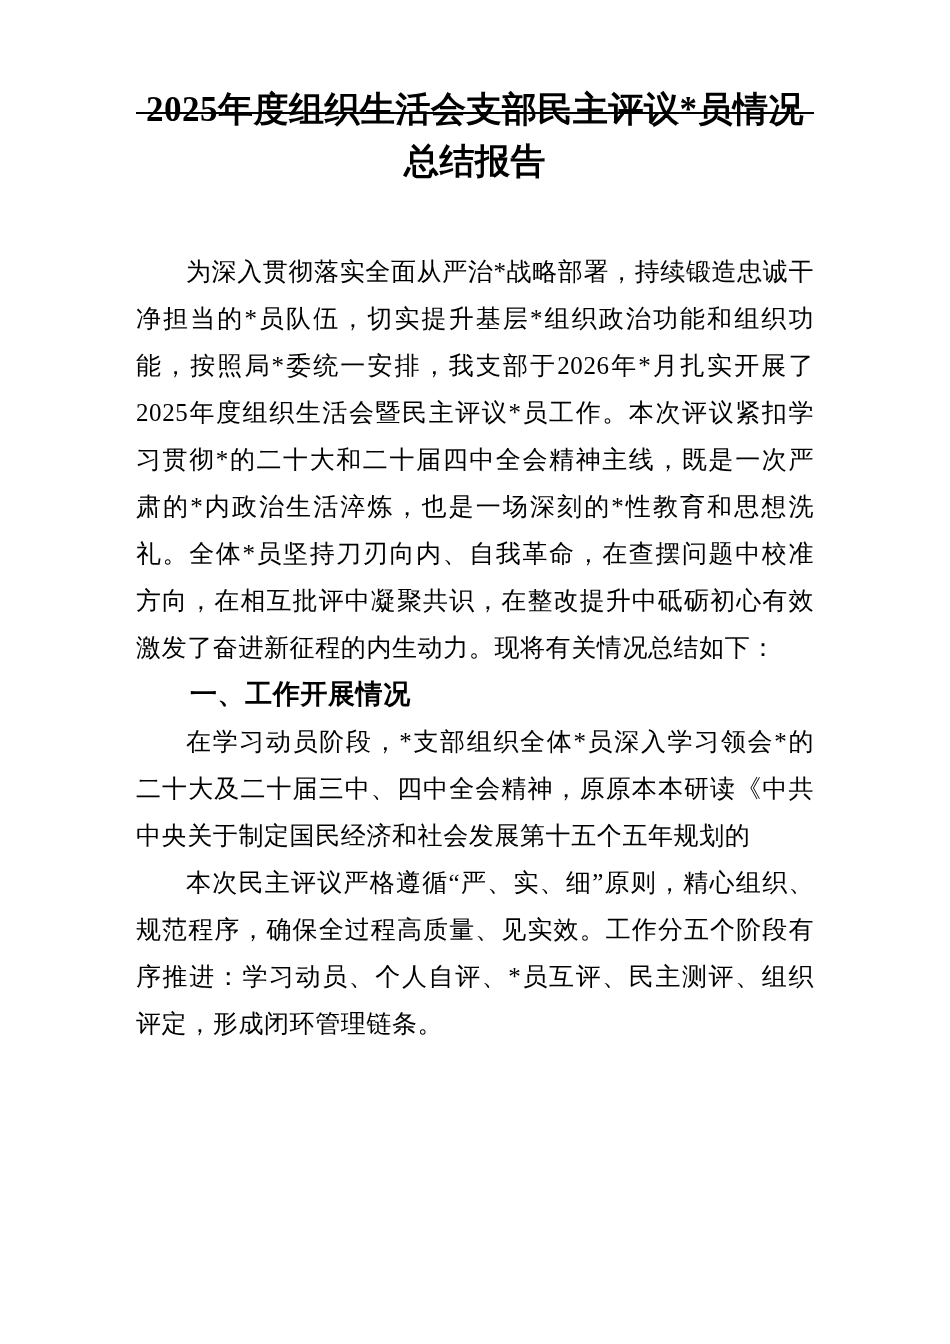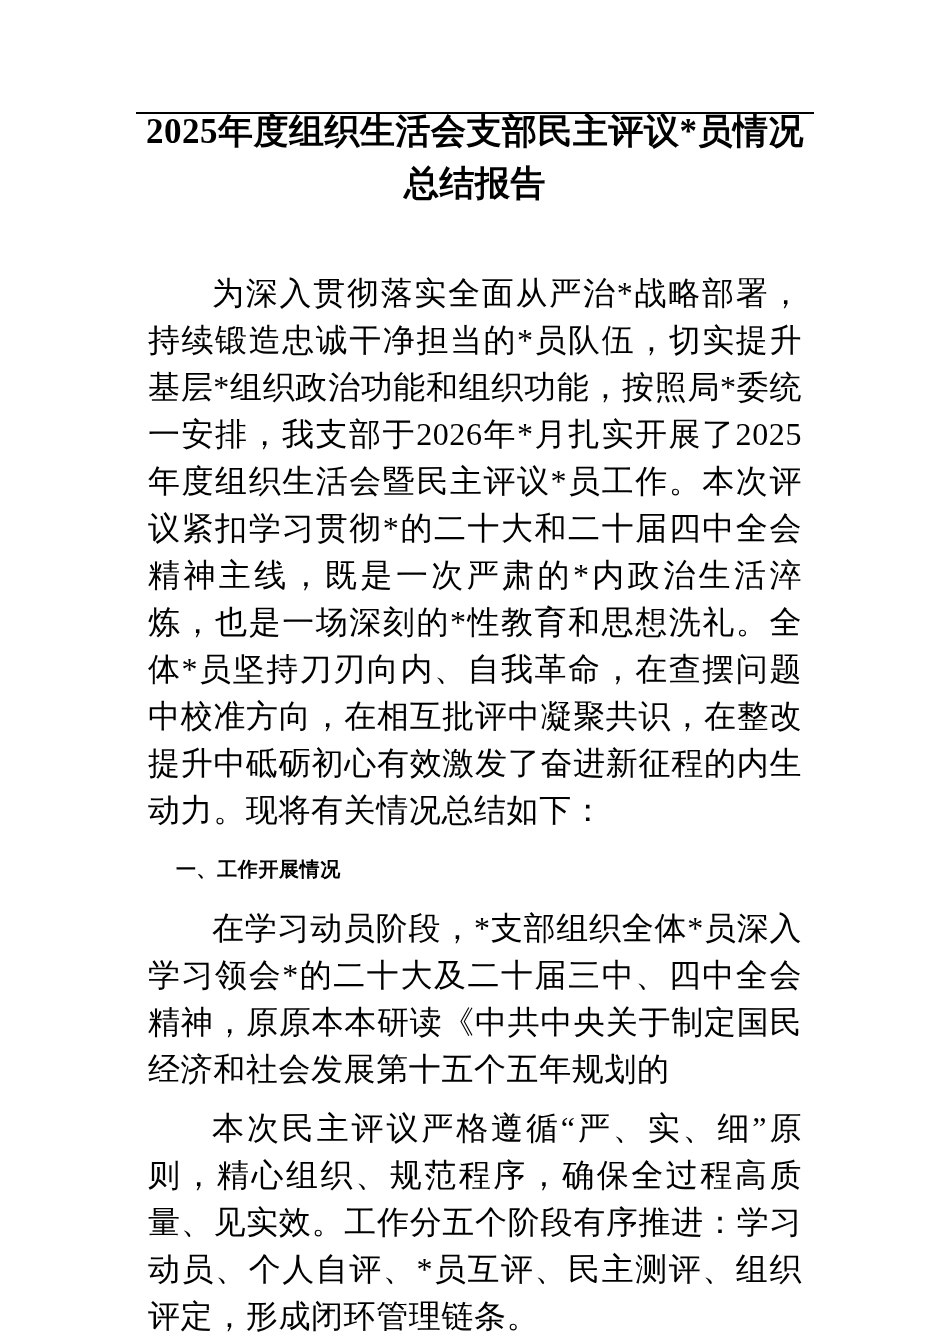--- a/index.html
+++ b/index.html
@@ -24,46 +24,46 @@
   .top-rule {
     position: absolute;
     left: 136px;
     top: 112px;
     width: 678px;
     height: 0;
     border-top: 2px solid #000000;
   }
   .doc-title {
     margin: 0;
-    padding-top: 106px;
+    padding-top: 84px;
     font-family: "Liberation Serif", "DejaVu Serif", serif;
     font-weight: bold;
     font-size: 35px;
     line-height: 52px;
     text-align: center;
     letter-spacing: 0.5px;
   }
   .body-block {
     margin-top: 60px;
   }
   p.para {
-    margin: 12px;
+    margin: 0;
     font-family: "Liberation Serif", "DejaVu Serif", serif;
-    font-size: 32px;
+    font-size: 25px;
     line-height: 47px;
     text-align: justify;
     text-justify: inter-ideograph;
     text-indent: 2em;
     letter-spacing: 0.6px;
   }
   h2.section-heading {
     margin: 0;
     font-family: "Liberation Sans", "DejaVu Sans", sans-serif;
     font-weight: bold;
-    font-size: 20px;
+    font-size: 27px;
     line-height: 47px;
     text-indent: 2em;
     letter-spacing: 0.6px;
   }
 </style>
 </head>
 <body>
 
 <div class="page">
 

